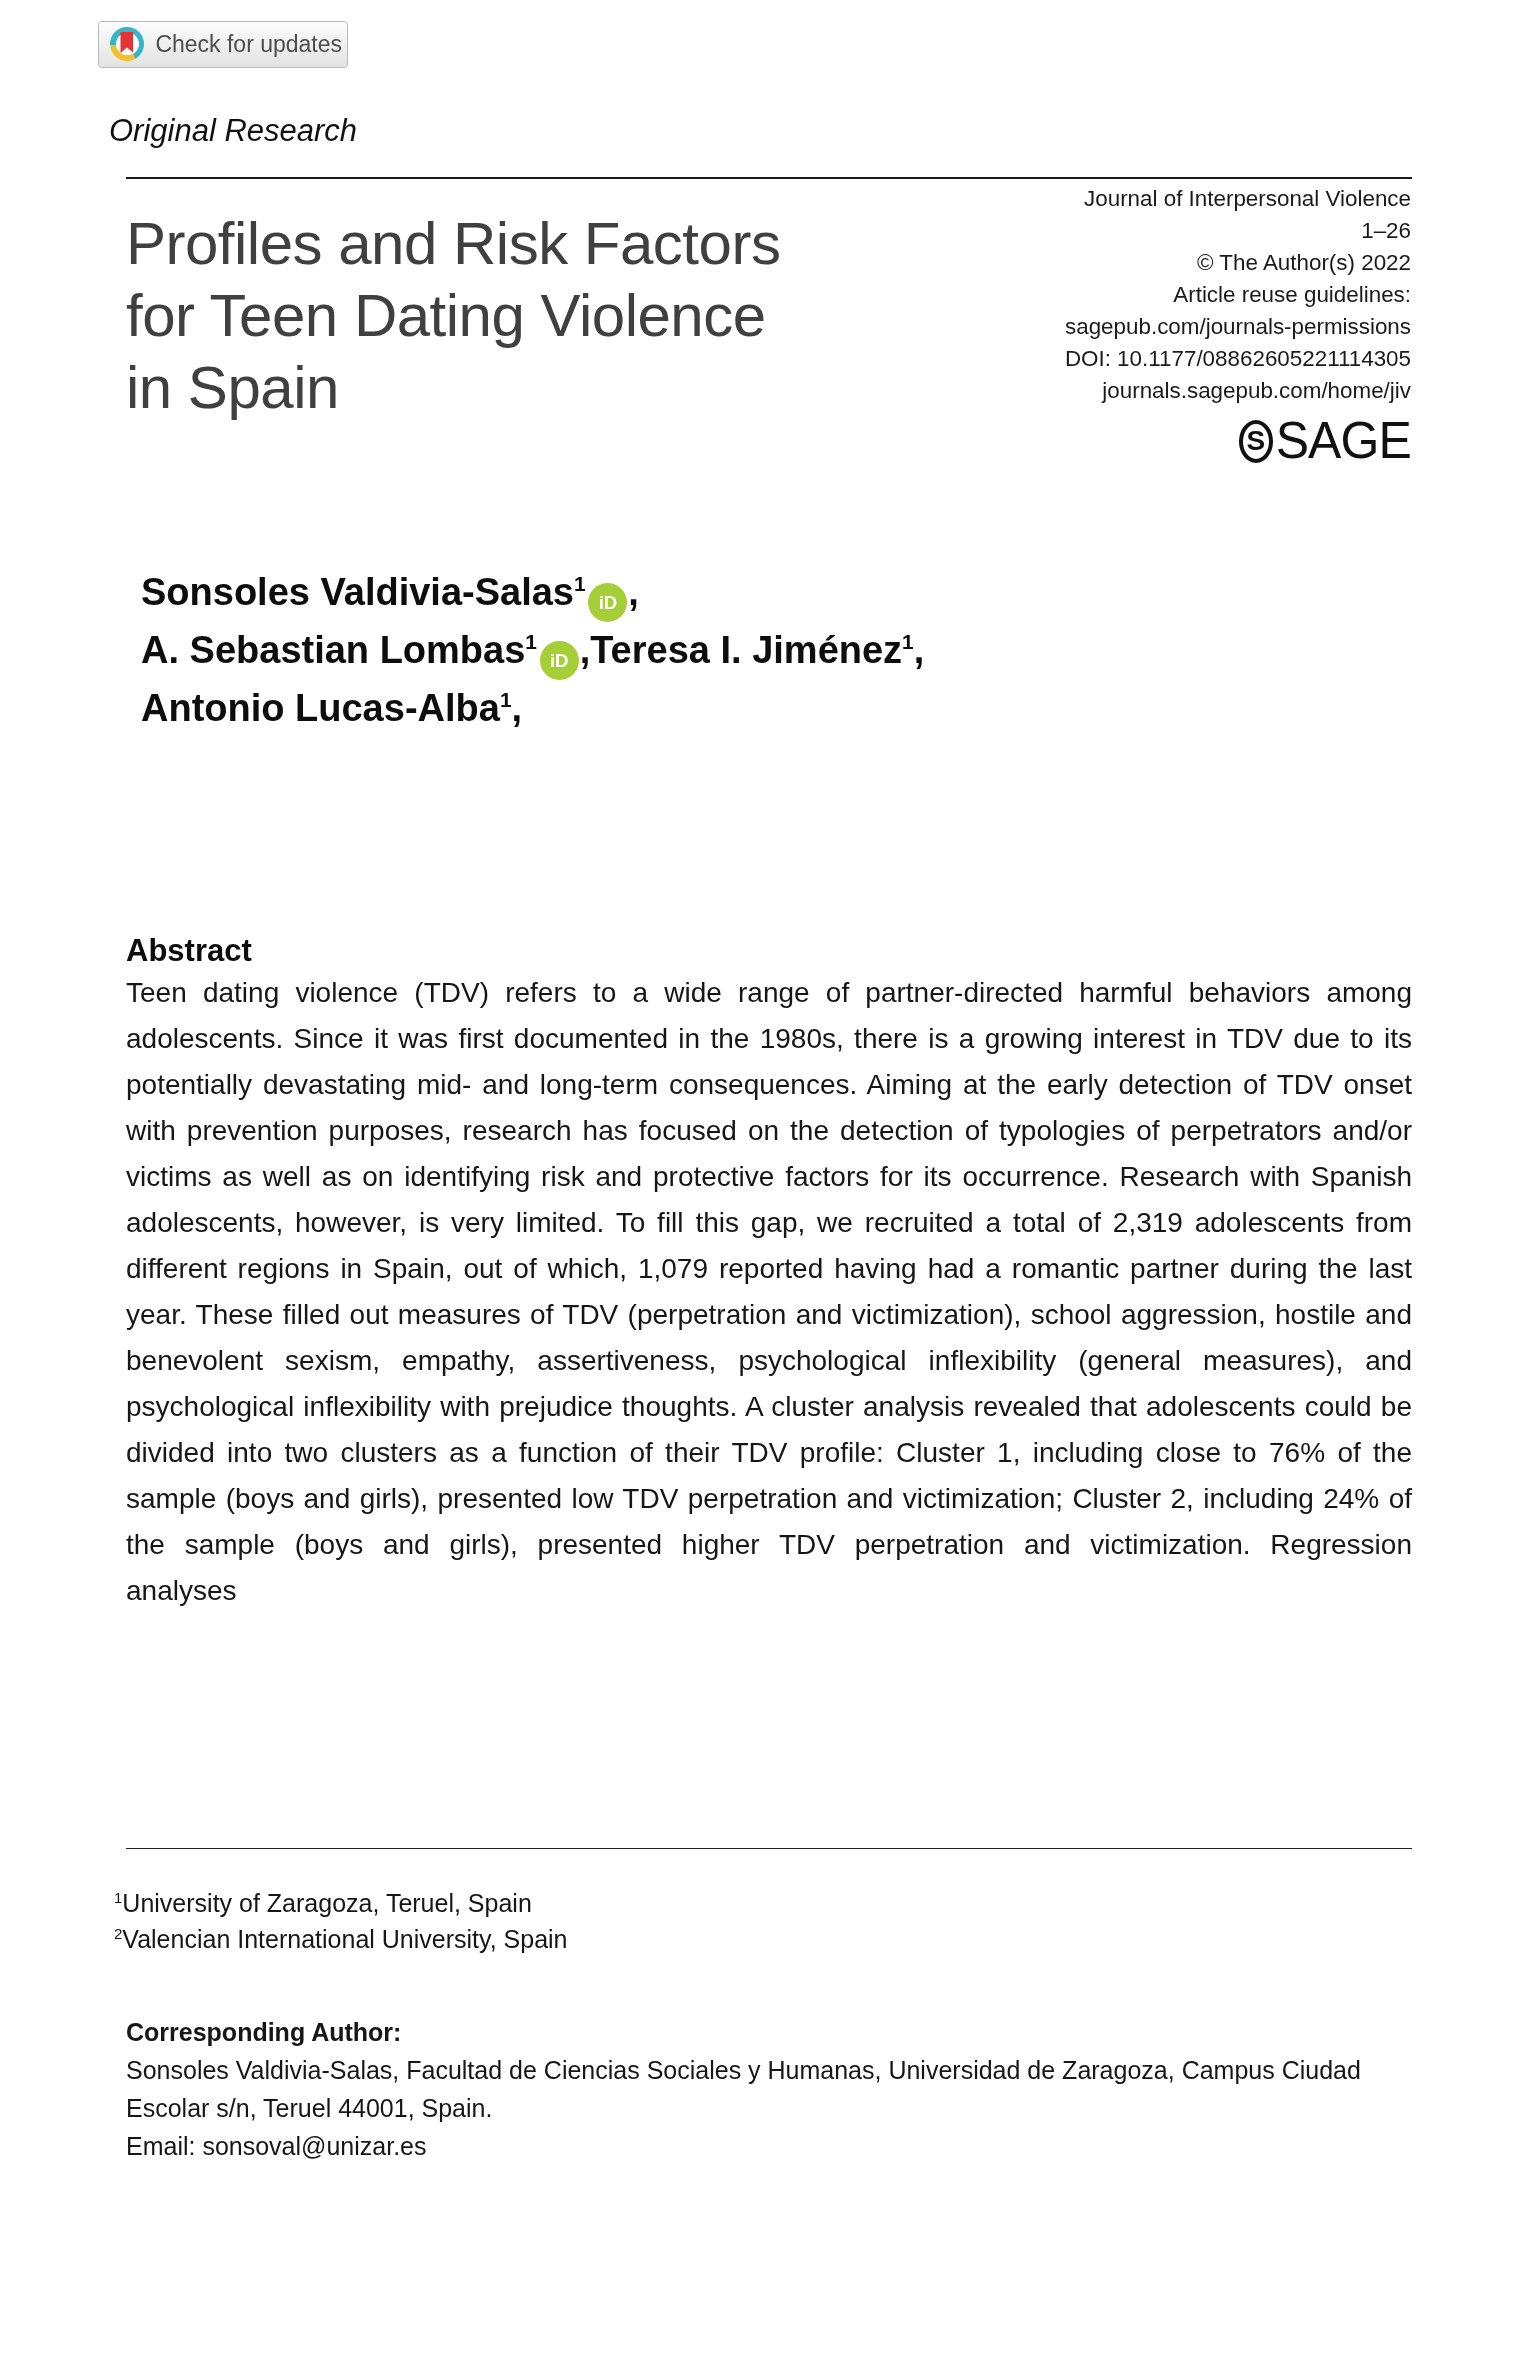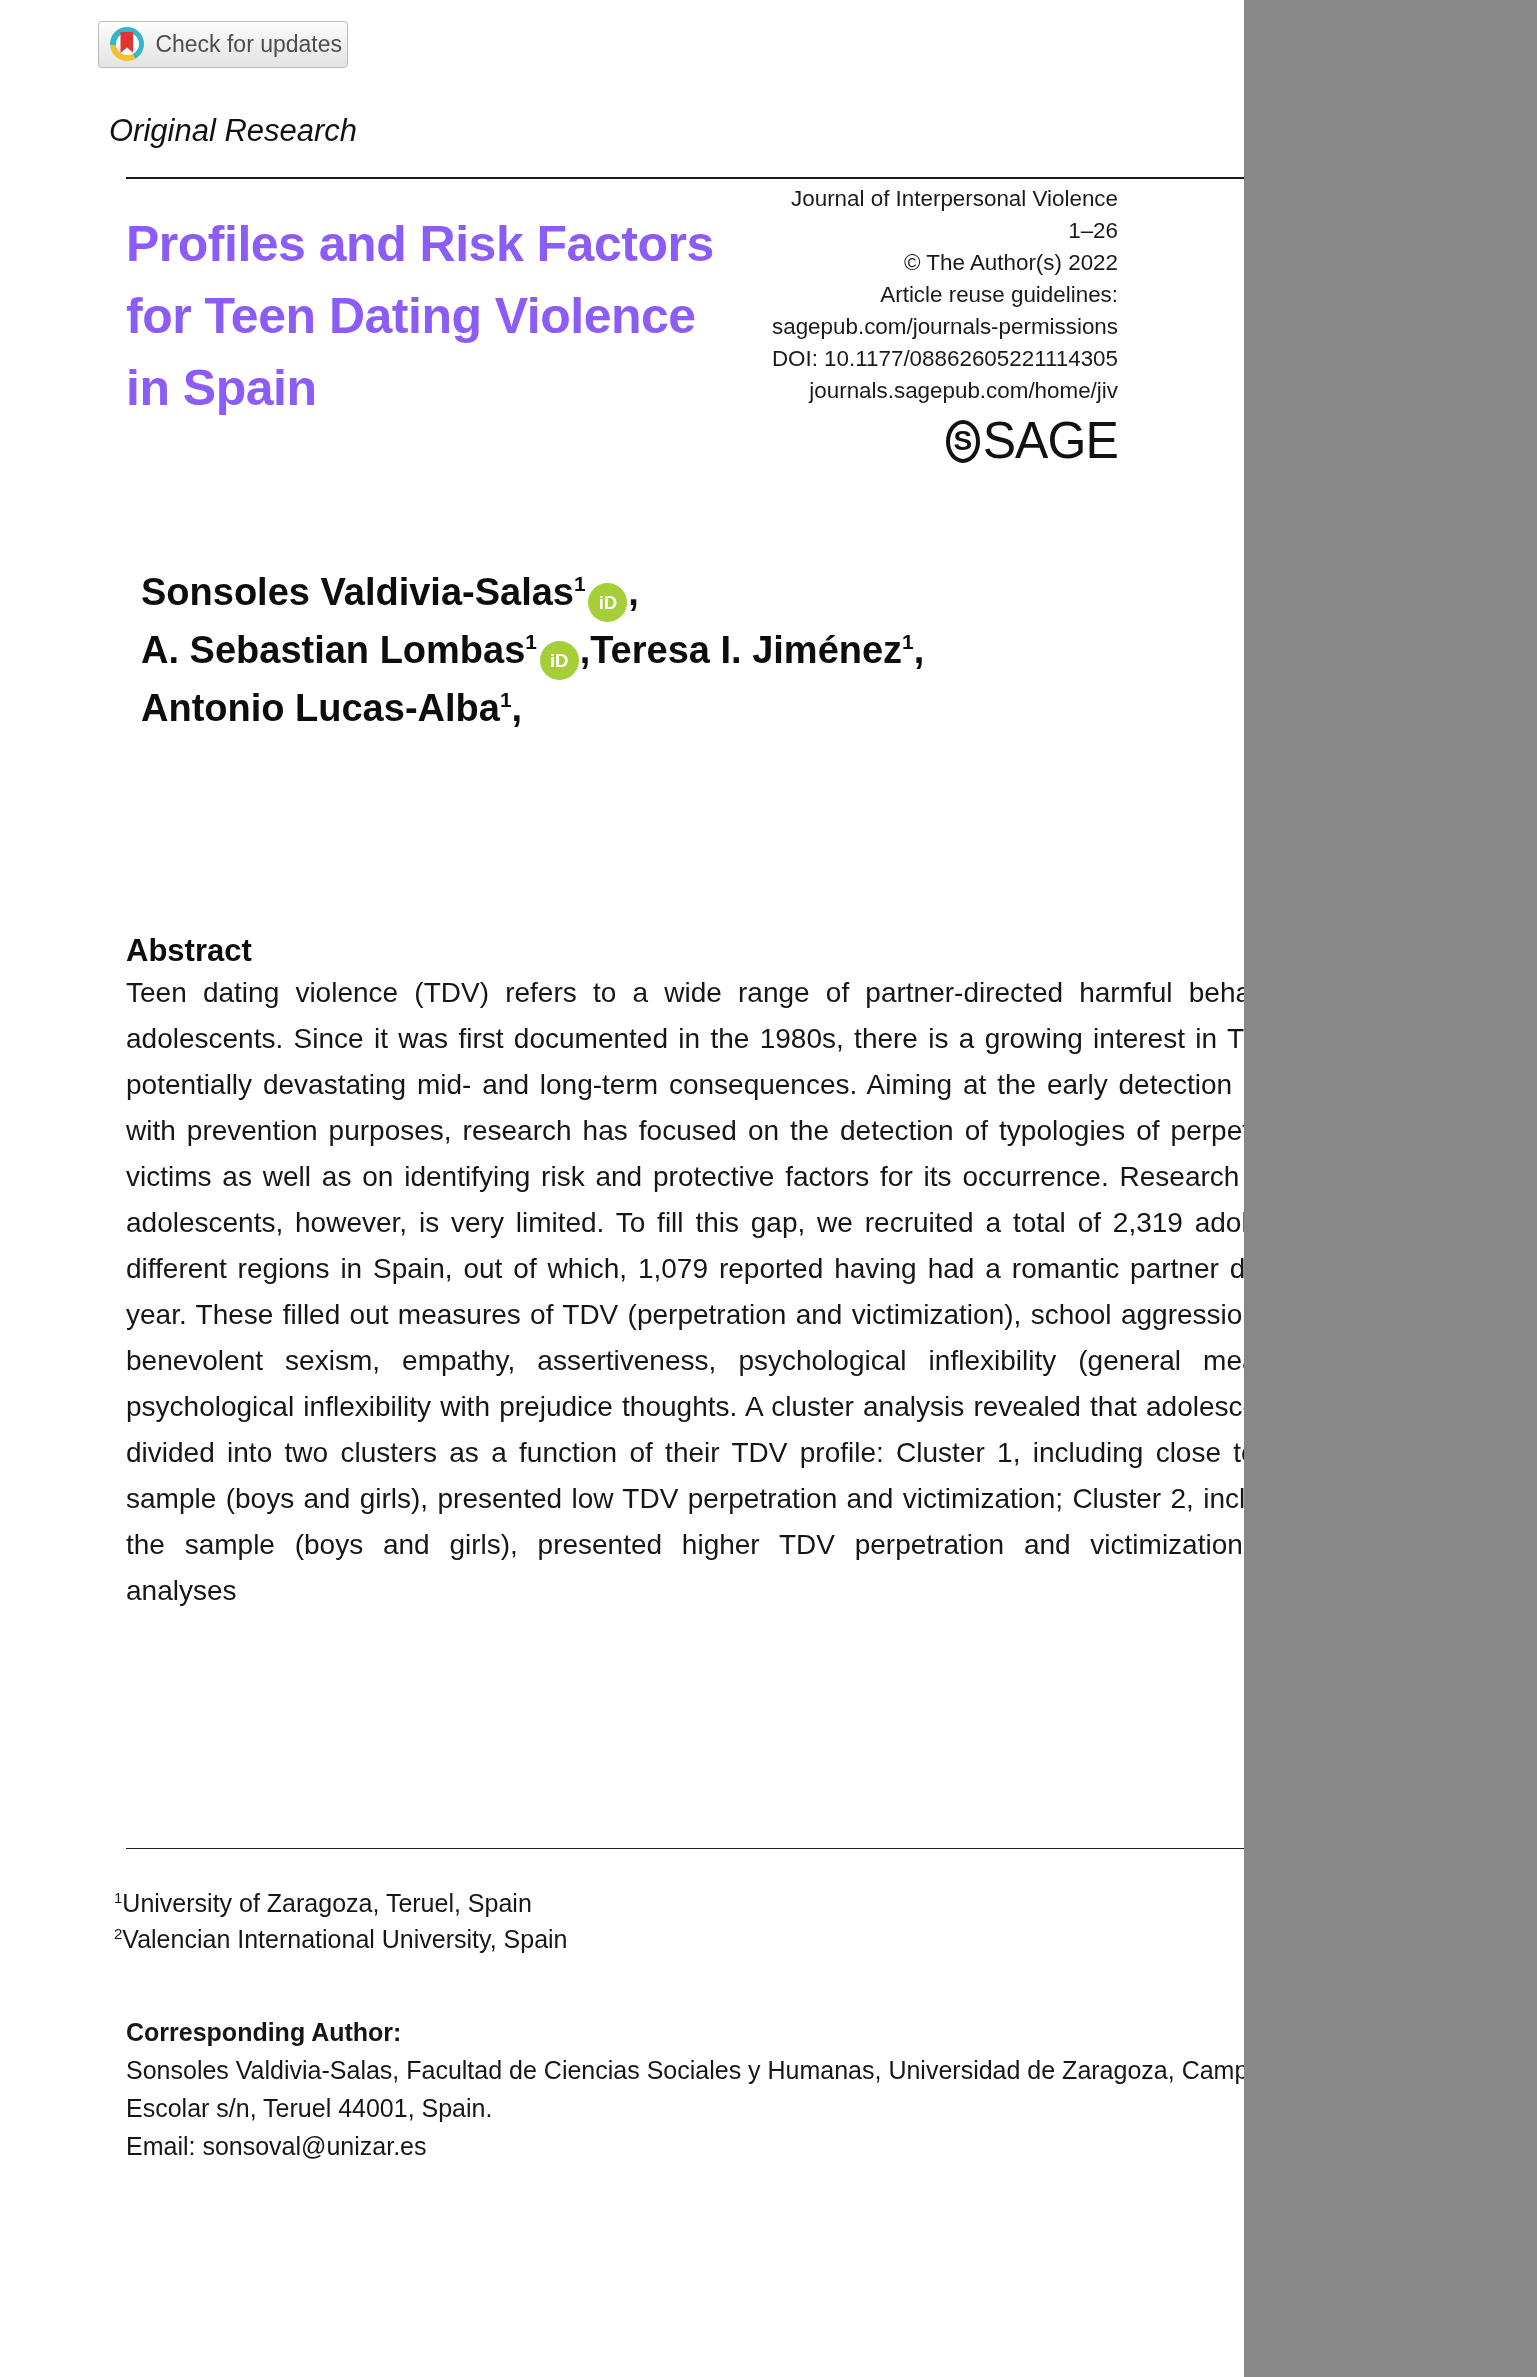--- a/index.html
+++ b/index.html
@@ -1,18 +1,18 @@
 <!DOCTYPE html>
 <html style="font-size:15px"><head>
 <meta charset="utf-8">
 <style>
   html,body{margin:0;padding:0;background:#888;}
   .page{
     position:relative;
-    width:1244px;height:2377px;
+    width:1537px;height:2377px;
     background:#ffffff;
     font-family:"Liberation Sans", sans-serif;
     color:#191919;
     overflow:hidden;
   }
   
   .cm-badge{
     position:absolute;left:98px;top:20.5px;
     height:47px;width:250px;
     display:flex;align-items:center;gap:11.2px;
@@ -25,21 +25,21 @@
     background:conic-gradient(from 150deg,#f2c22e 0deg 115deg,#35b5c9 115deg 360deg);flex:0 0 auto;}
   .cm-logo::before{content:"";position:absolute;inset:5.6px;background:#fff;border-radius:50%;}
   .cm-flag{position:absolute;left:10.3px;top:4.7px;width:13px;height:21.4px;background:#e23434;
     clip-path:polygon(0 0,100% 0,100% 100%,50% 74%,0 100%);}
   .cm-label{font-size:23px;color:#4d4d4d;white-space:nowrap;}
   
   .kicker{position:absolute;left:109px;top:112px;font-style:italic;font-size:31px;line-height:37px;color:#111;}
   .rule-top{position:absolute;left:126px;top:177px;width:1286px;border-top:2.8px solid #1a1a1a;}
   
   .title{position:absolute;left:126px;top:208px;width:839px;
-    font-size:50px;line-height:72px;font-weight:700;color:#8b5cf6;letter-spacing:-0.5px;}
+    font-size:60px;line-height:72px;font-weight:400;color:#404040;letter-spacing:-0.5px;}
   
   .meta{position:absolute;top:183px;right:126px;text-align:right;font-size:22.4px;line-height:32px;color:#1a1a1a;}
   .meta a{color:#1a1a1a;text-decoration:none;}
   .sage{margin-top:9.3px;display:flex;justify-content:flex-end;align-items:center;}
   .sage-mark{width:34px;height:43px;border:4.7px solid #111;border-radius:50%;
     display:flex;align-items:center;justify-content:center;
     font-weight:700;font-size:28px;color:#111;box-sizing:border-box;margin-right:2.8px;}
   .sage-name{font-size:50px;line-height:1;font-weight:500;letter-spacing:-0.9px;color:#111;transform:scaleY(1.02);}
   
   .authors{position:absolute;left:141px;top:564px;font-size:38px;line-height:56px;font-weight:700;color:#0d0d0d;}

